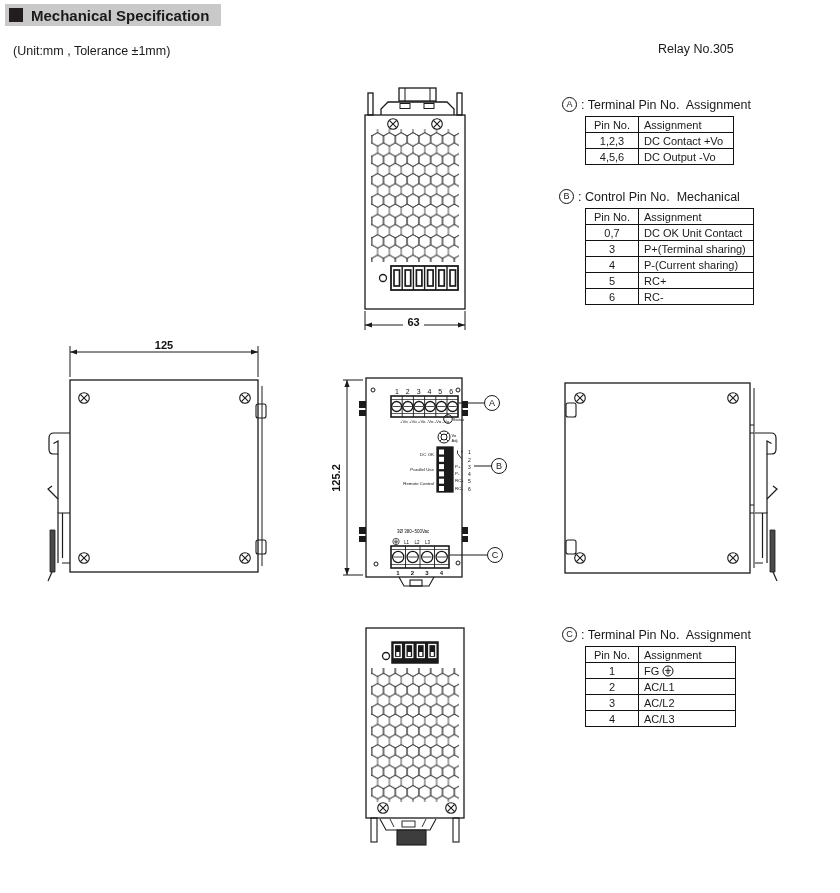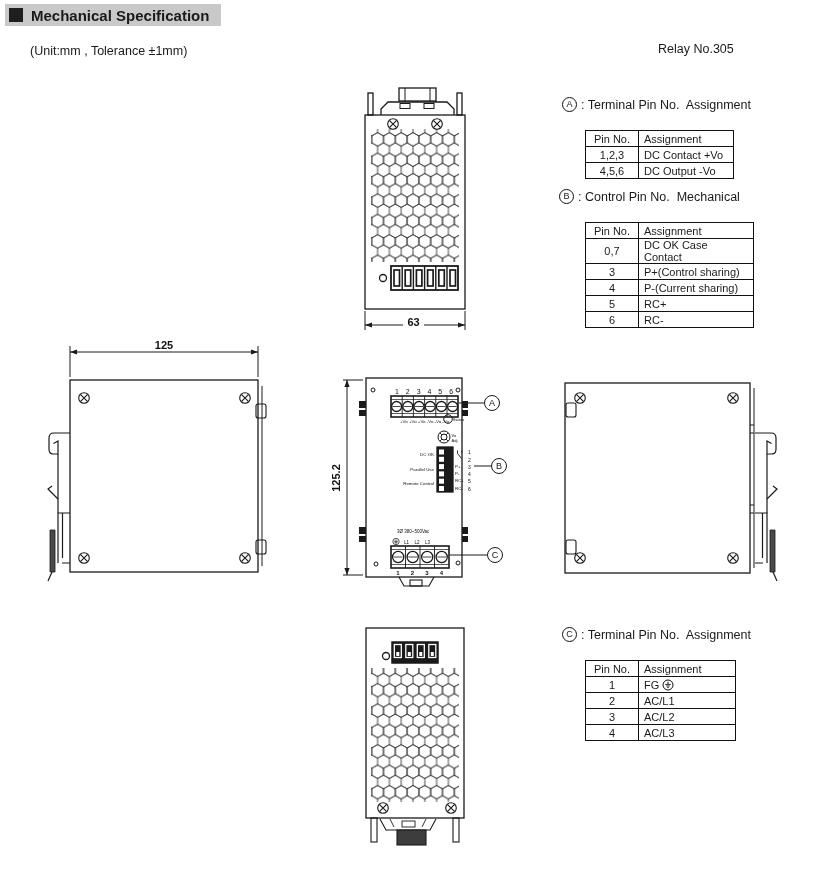--- a/index.html
+++ b/index.html
@@ -4,28 +4,28 @@
 <style>
   html,body { margin:0; padding:0; background:#fff; }
   .page {
     position:relative; width:816px; height:893px; background:#ffffff;
     font-family:"Liberation Sans", sans-serif; color:#1a1a1a; overflow:hidden;
   }
   .title-bar { position:absolute; left:5px; top:4px; height:22px;
     background:#c9c9c9; display:flex; align-items:center; gap:8px; padding:0 12px 0 4px; }
   .title-sq { width:14px; height:14px; background:#221e1f; }
   .title-text { font-size:15px; font-weight:bold; white-space:nowrap; }
-  .subtitle { position:absolute; left:30px; top:44px; font-size:12.5px; }
+  .subtitle { position:absolute; left:13px; top:44px; font-size:12.5px; }
   .case-no  { position:absolute; left:658px; top:42px; font-size:12.5px; }
 
   .tblsec { position:absolute; }
   .tbl-heading { font-size:12.5px; display:flex; align-items:center; gap:4px; white-space:pre; }
   .circ { display:inline-block; width:13px; height:13px; border:1px solid #111;
     border-radius:50%; font-size:9px; line-height:13px; text-align:center; flex:0 0 auto; }
-  .tblsec table { border-collapse:collapse; margin-top:18px; }
+  .tblsec table { border-collapse:collapse; margin-top:4px; }
   .tblsec td { border:1px solid #111; font-size:11px; height:15px; padding:0 5px; vertical-align:middle; }
   td.pin { text-align:center; }
   #sec-a td.pin { width:42px; } #sec-a td.asg { width:84px; }
   #sec-b td.pin { width:42px; } #sec-b td.asg { width:104px; }
   #sec-c td.pin { width:42px; } #sec-c td.asg { width:86px; }
   .gnd-ic { vertical-align:-2px; margin-left:3px; }
 
   .drawing { position:absolute; left:0; top:0; }
   .drawing text { font-family:"Liberation Sans", sans-serif; fill:#111; stroke:none; }
   .b { font-weight:bold; }
@@ -312,25 +312,25 @@
       <span>: Control Pin No.  Mechanical</span>
     </div>
     <table style="margin-left:26px;">
       <tbody>
           <tr>
         <td class="pin">Pin No.</td>
         <td class="asg">Assignment</td>
       </tr>
       <tr>
         <td class="pin">0,7</td>
-        <td class="asg">DC OK Case Contact</td>
+        <td class="asg">DC OK Unit Contact</td>
       </tr>
       <tr>
         <td class="pin">3</td>
-        <td class="asg">P+(Control sharing)</td>
+        <td class="asg">P+(Terminal sharing)</td>
       </tr>
       <tr>
         <td class="pin">4</td>
         <td class="asg">P-(Current sharing)</td>
       </tr>
       <tr>
         <td class="pin">5</td>
         <td class="asg">RC+</td>
       </tr>
       <tr>

